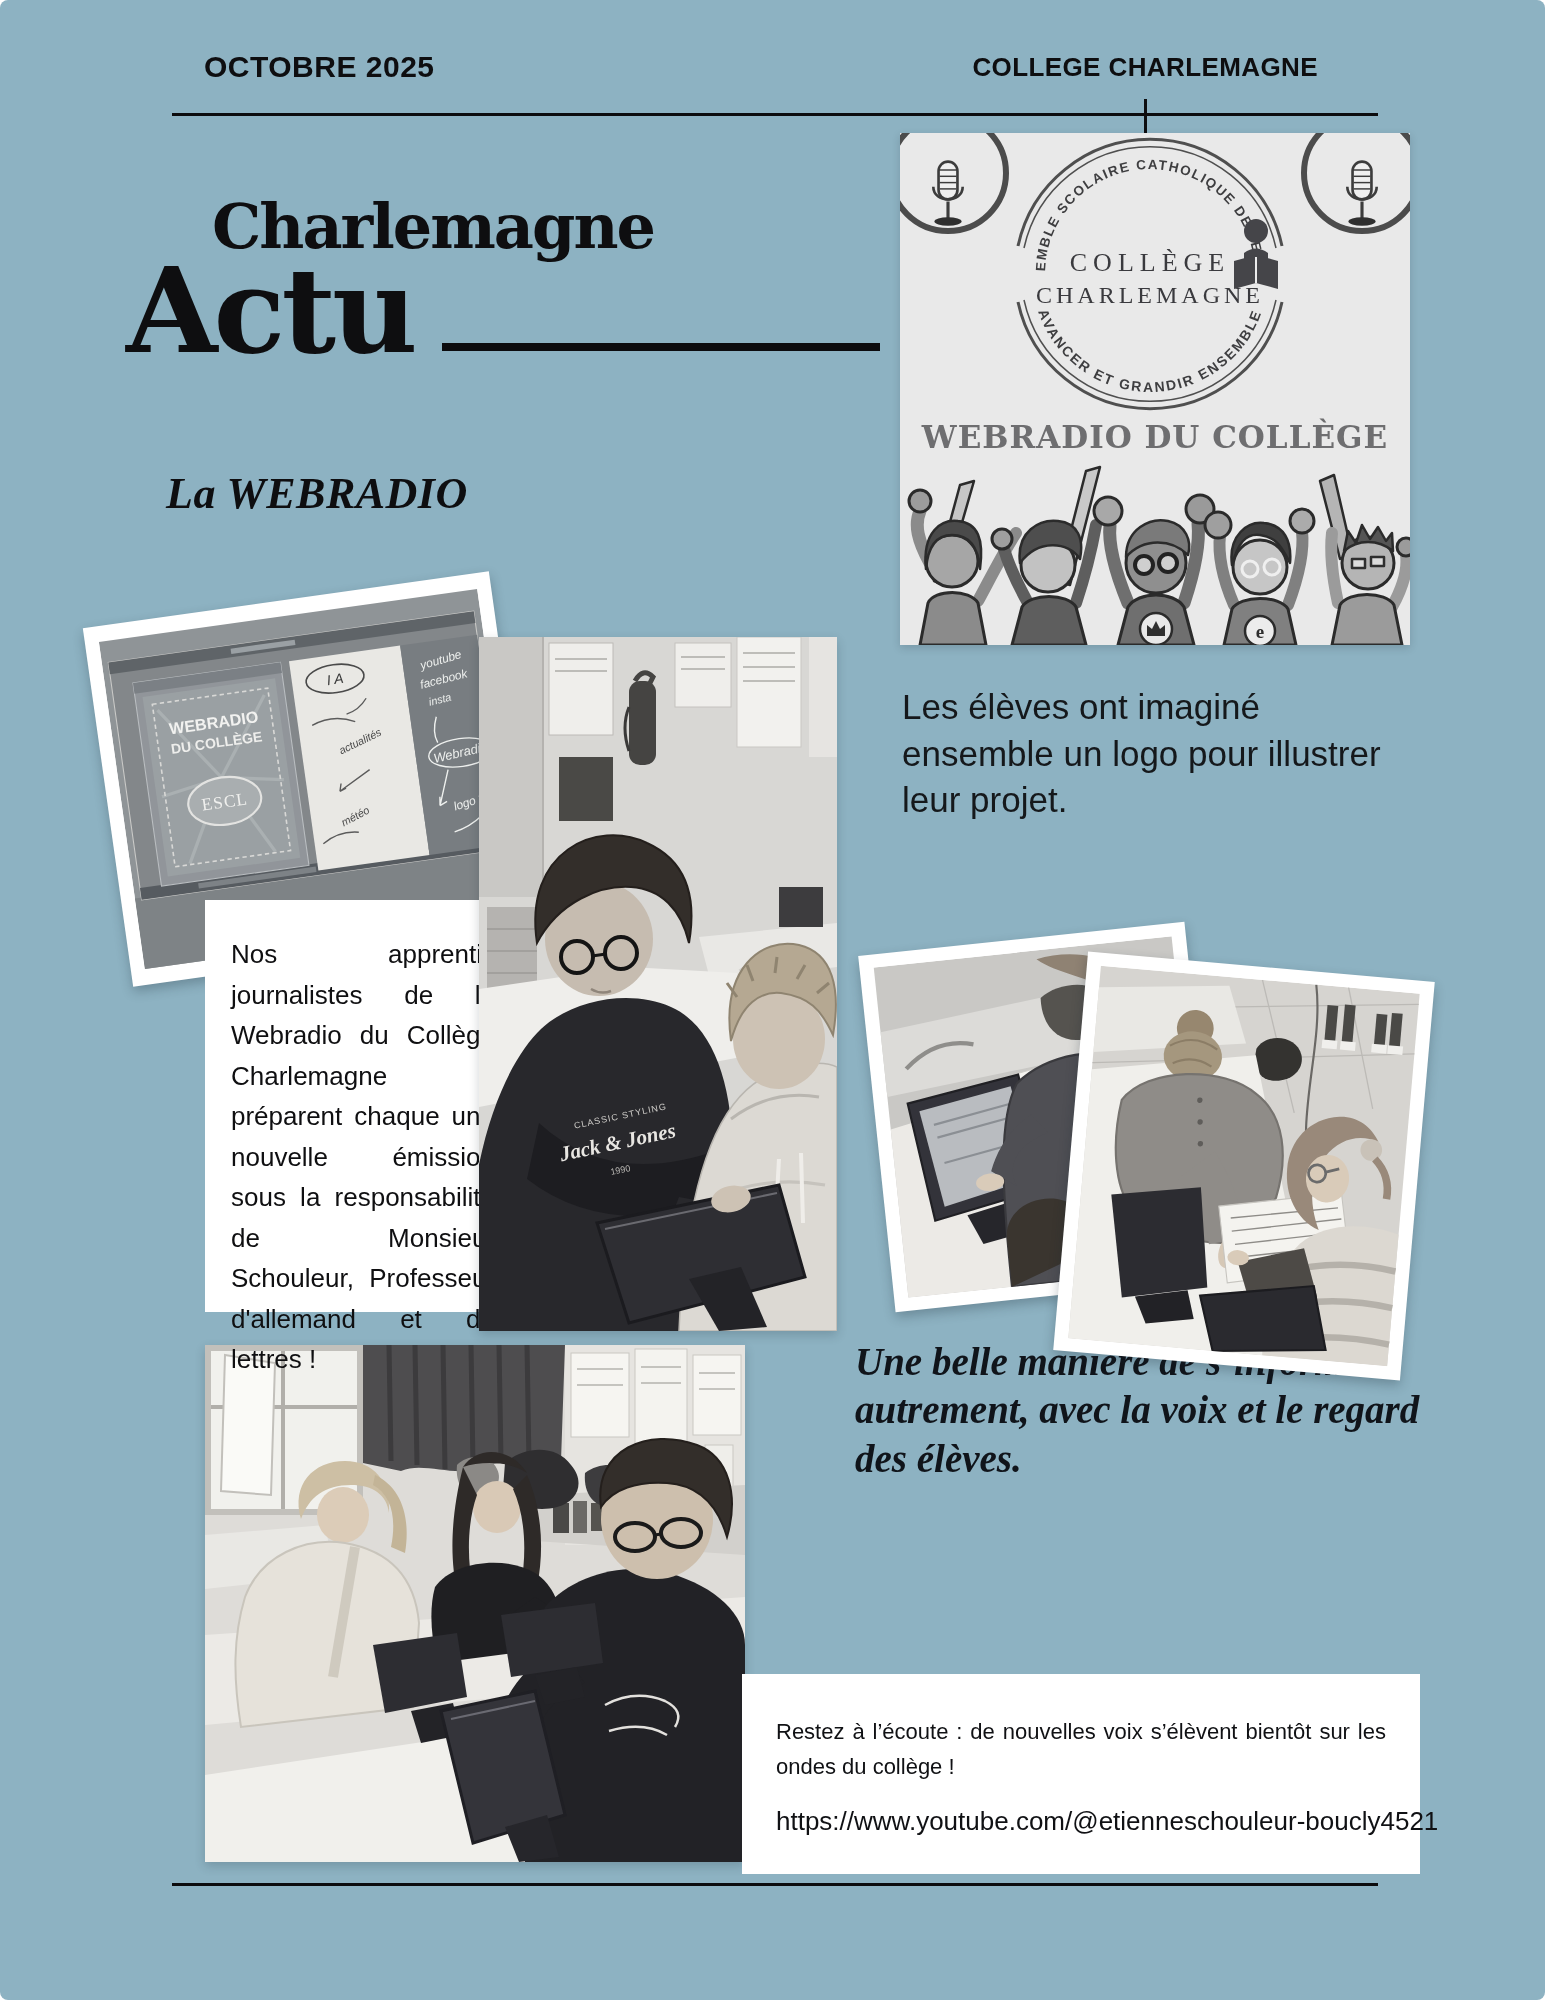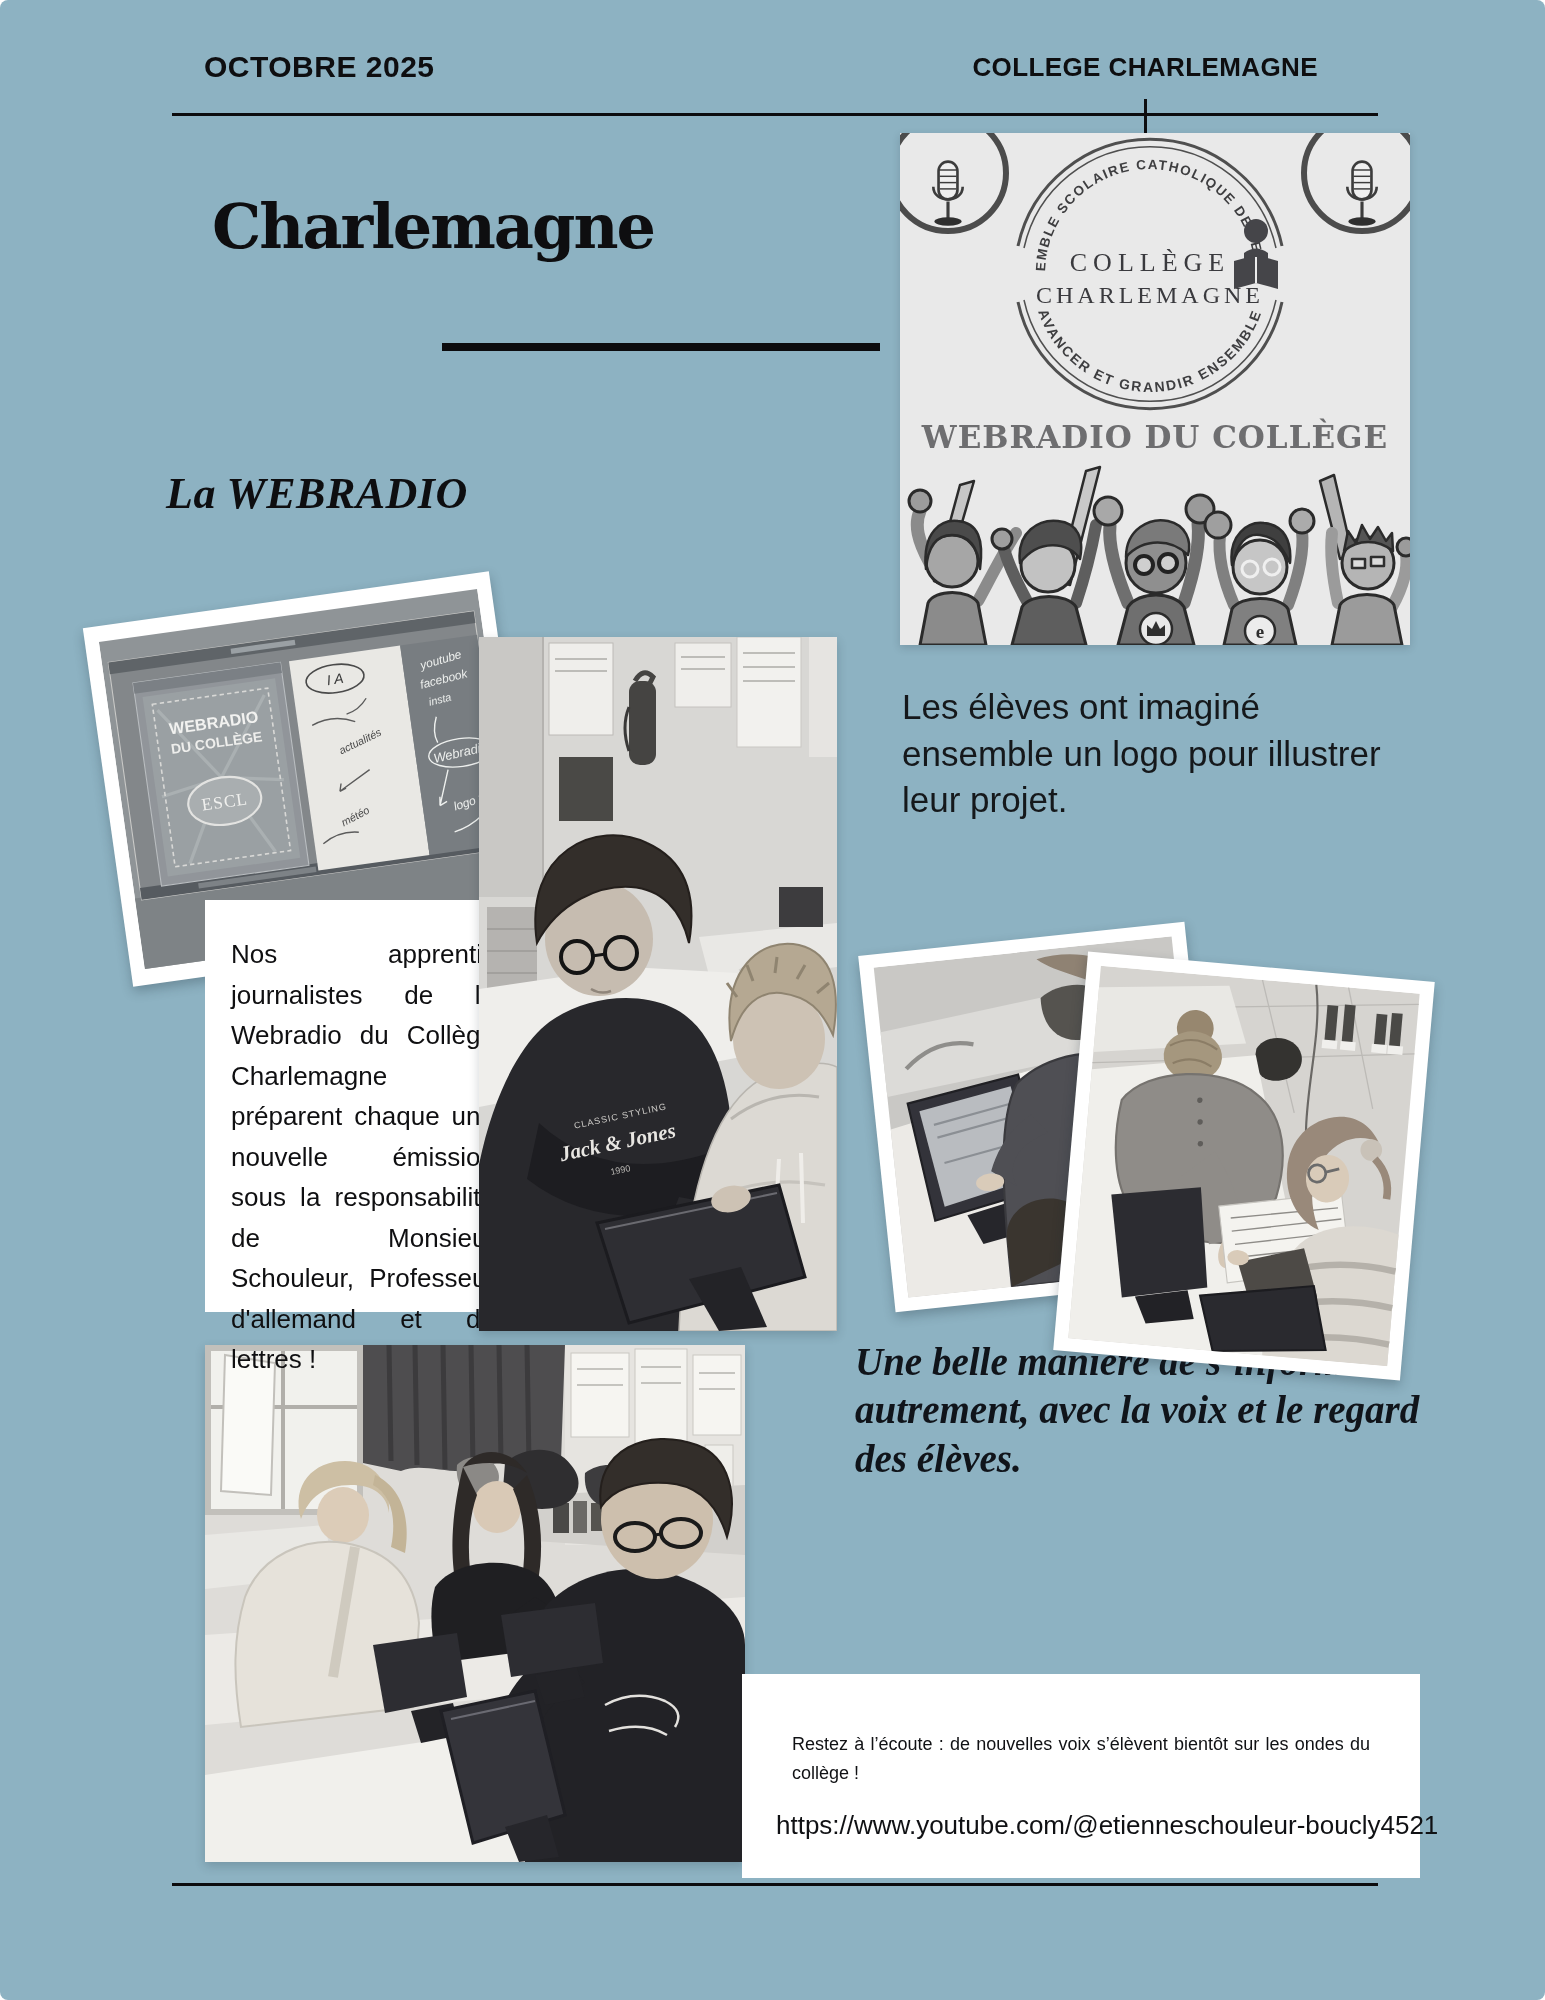--- a/index.html
+++ b/index.html
@@ -41,37 +41,38 @@
   .photo-svg{display:block;width:100%;height:100%;}
 
   
   .textbox{left:205px;top:900px;width:316px;height:412px;background:#fff;z-index:4;
       box-sizing:border-box;padding:34px 26px;}
   .textbox p{margin:0;font-size:26px;line-height:1.56;text-align:justify;color:#0f0f11;}
   .quote{left:855px;top:1338px;width:575px;font-family:"Liberation Serif",serif;font-style:italic;
       font-weight:700;font-size:39px;line-height:1.24;color:#10141a;z-index:2;}
   .outro{left:742px;top:1674px;width:678px;background:#fff;z-index:3;box-sizing:border-box;
       padding:40px 34px 34px 34px;}
-  .outro .lead{margin:16px;font-size:18px;line-height:1.6;text-align:justify;color:#101114;}
+  .outro .lead{margin:0;font-size:22px;line-height:1.6;text-align:justify;color:#101114;}
   .outro .link{margin:22px 0 3px 0;font-size:26px;color:#101114;white-space:nowrap;}
 </style>
 </head>
 <body>
 
 <div class="page">
 
   <div class="abs hdr-issue">OCTOBRE 2025</div>
   <div class="abs hdr-right">
     <span class="hdr-pub">COLLEGE CHARLEMAGNE</span>
     <span class="hdr-div"></span>
     <span class="hdr-page">7</span>
   </div>
   <div class="abs rule rule-top"></div>
 
   <div class="abs m1">Charlemagne</div>
+  <div class="abs m2">Actu</div>
   <div class="abs m-dash"></div>
   <div class="abs sec-title">La WEBRADIO</div>
 
   <div class="abs logo-card">
     <svg class="photo-svg" viewBox="0 0 510 512">
       <rect width="510" height="512" fill="#ECECEC"></rect>
       <rect width="510" height="512" fill="#E6E6E6" opacity=".35"></rect>
       <defs>
         <g id="micIcon">
           <rect x="-9" y="-28" width="18" height="36" rx="9" fill="#efefef" stroke="#3c3c3c" stroke-width="2.5"></rect>

